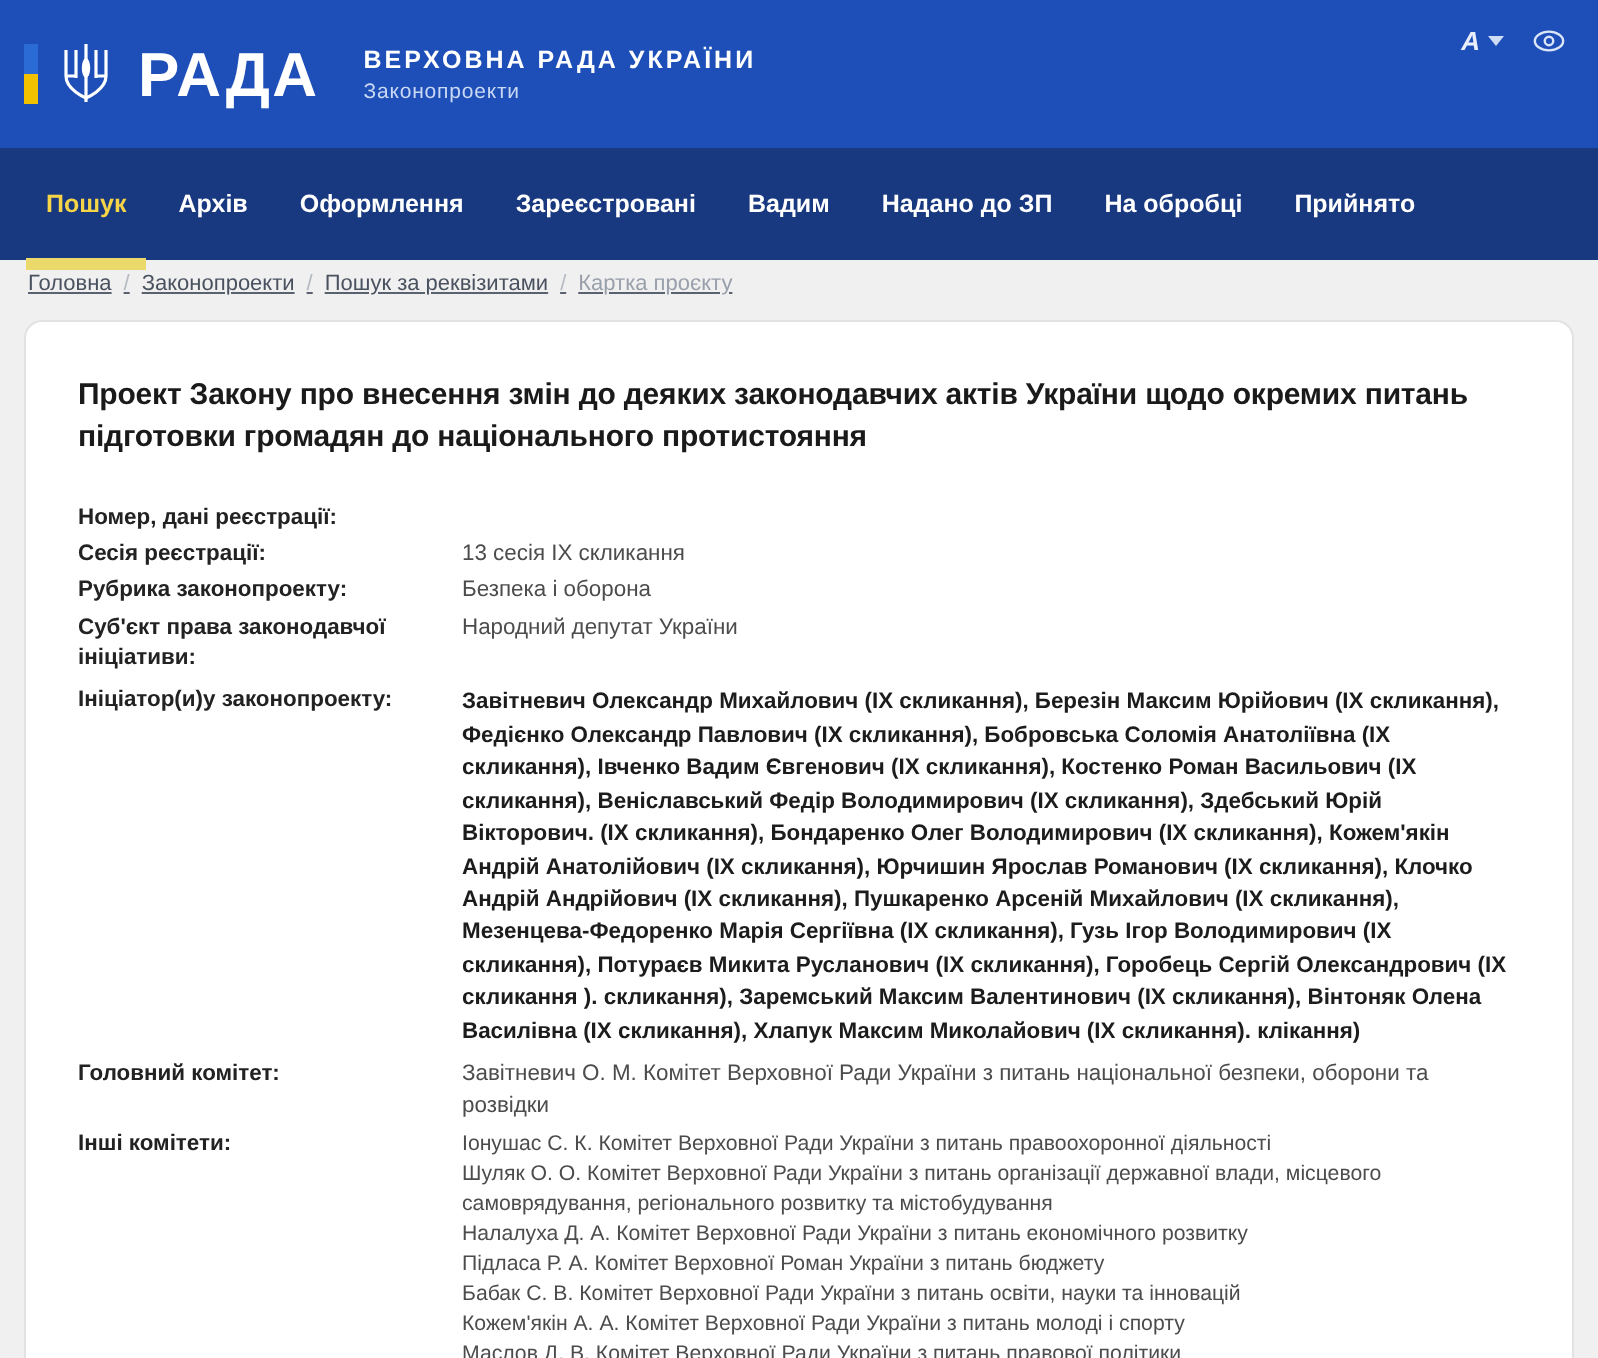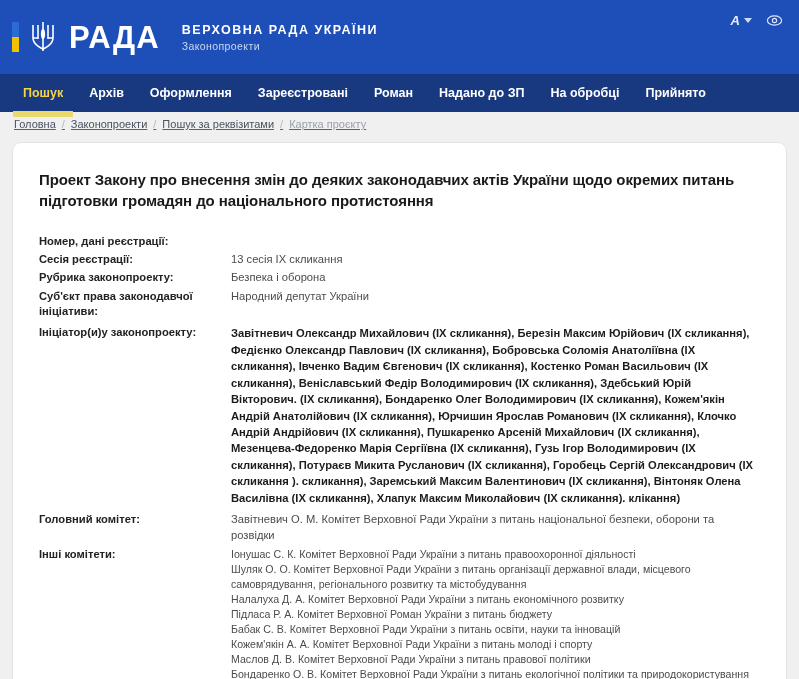--- a/index.html
+++ b/index.html
@@ -69,21 +69,21 @@
   .tool-font {
     display: flex; align-items: center; gap: 4px;
     color: #e8eefb; font-size: 13px; font-style: italic; font-weight: bold;
     cursor: pointer;
   }
   .chev { width: 0;height:0;border-left:4px solid transparent;border-right:4px solid transparent;border-top:5px solid #cfdcf5; }
   .tool-eye { cursor: pointer; line-height: 0; }
 
   
   .main-nav {
-    height: 38px;
+    height: 56px;
     background: #18387f;
     display: flex;
     align-items: stretch;
     padding-left: 10px;
     position: relative;
   }
   .nav-item {
     display: flex; align-items: center;
     padding: 0 13px;
     color: #ffffff;
@@ -199,21 +199,21 @@
       </svg>
     </span>
   </div>
 </header>
 
 <nav class="main-nav">
   <div class="nav-item active">Пошук</div>
   <div class="nav-item">Архів</div>
   <div class="nav-item">Оформлення</div>
   <div class="nav-item">Зареєстровані</div>
-  <div class="nav-item">Роман</div>
+  <div class="nav-item">Вадим</div>
   <div class="nav-item">Надано до ЗП</div>
   <div class="nav-item">На обробці</div>
   <div class="nav-item">Прийнято</div>
 </nav>
 
 <div class="breadcrumb">
   <span class="crumb">Головна</span>
   <span class="crumb-sep">/</span>
   <span class="crumb">Законопроекти</span>
   <span class="crumb-sep">/</span>

